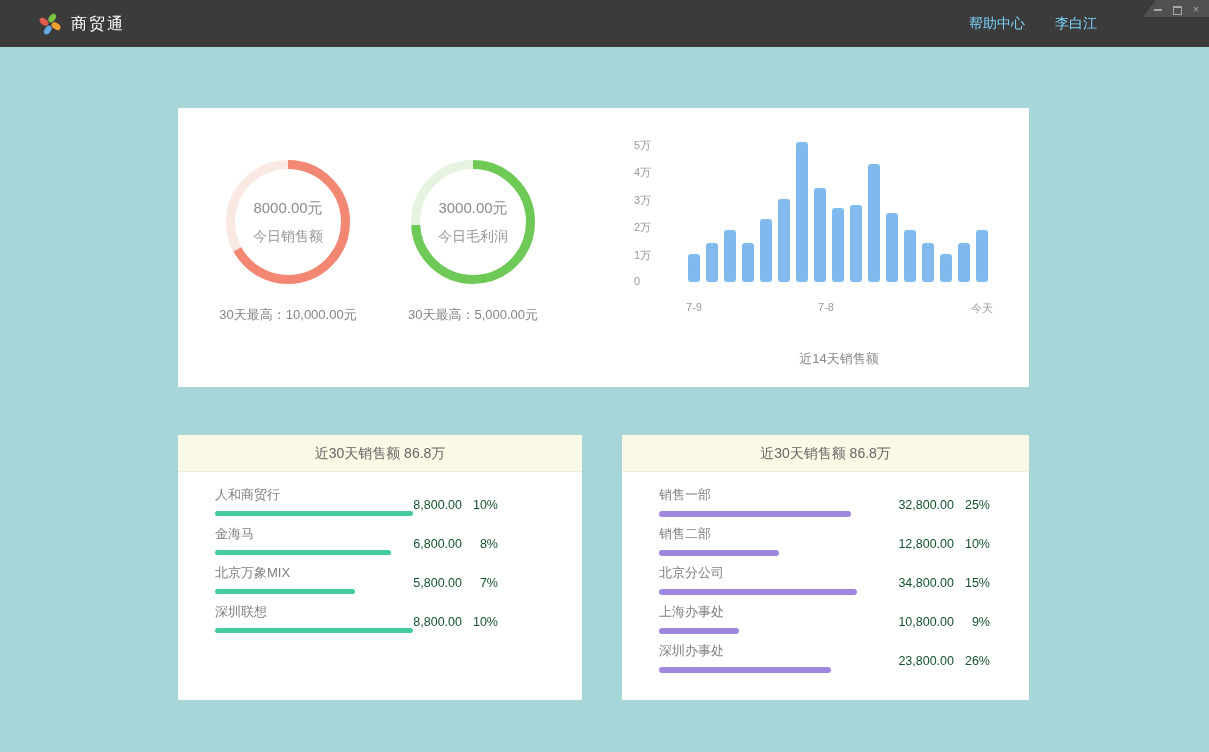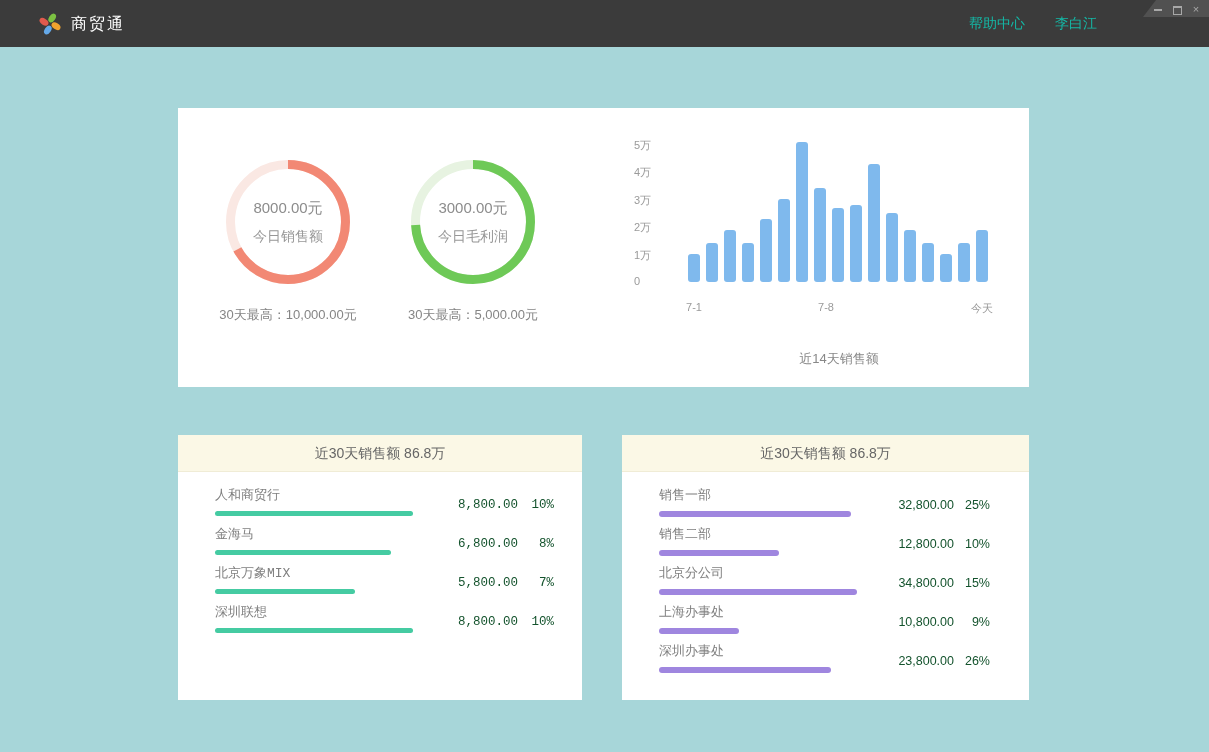--- a/index.html
+++ b/index.html
@@ -19,21 +19,21 @@
   }
   .logo { position:absolute; left:38px; top:12px; width:24px; height:24px; }
   .brand {
     position:absolute; left:71px; top:0; height:47px; line-height:47px;
     color:#FFFFFF; font-size:16px; letter-spacing:2px;
   }
   .appbar-right {
     position:absolute; right:112px; top:0; height:47px;
     display:flex; align-items:center; gap:30px;
   }
-  .appbar-link { color:#14b8a6; font-size:14px; cursor:pointer; }
+  .appbar-link { color:#7dd3fc; font-size:14px; cursor:pointer; }
 
   .win-controls {
     position:absolute; right:0; top:0; width:66px; height:17px;
     background:#515151;
     clip-path:polygon(13px 0, 100% 0, 100% 100%, 0 100%);
     display:flex; align-items:center; justify-content:flex-end;
     gap:9px; padding-right:8px;
   }
   .wc { width:10px; height:10px; position:relative; cursor:pointer; }
   .wc-min::after { content:""; position:absolute; left:1px; right:1px; top:5px; border-top:2px solid #A8A8A8; }
@@ -71,21 +71,21 @@
   .xtick { position:absolute; top:173px; font-size:11px; color:#9A9A9A; transform:translateX(-50%); white-space:nowrap; }
   .chart-title { position:absolute; left:70px; width:302px; top:206px; text-align:center; font-size:13px; color:#888888;margin-top:16px; }
 
   
   .rank-header {
     height:37px; line-height:37px; text-align:center;
     background:#FBF8E6; border-bottom:1px solid #F0ECD6;
     font-size:14px; color:#666666;
   }
   .rank-body { padding:13px 0 0 37px; }
-  .card-bl .rank-body { padding-right:28px;font-family:Liberation Mono, monospace; }
+  .card-bl .rank-body { padding-right:84px; }
   .card-br .rank-body { padding-right:39px; }
   .prog-row { position:relative; height:39px; }
   .prog-label { font-size:13px; color:#7F7F7F; display:block; padding-top:1px; }
   .prog-bar { margin-top:7px; border-radius:4px; }
   .prog-nums {
     position:absolute; right:0; top:13px;
     display:flex; align-items:baseline;
     font-size:12.5px; color:#14532d;
   }
   .prog-val { width:78px; text-align:right; }
@@ -169,21 +169,21 @@
         <div class="vbar" style="height: 77px; background: rgb(127, 185, 237);"></div>
         <div class="vbar" style="height: 118px; background: rgb(127, 185, 237);"></div>
         <div class="vbar" style="height: 69px; background: rgb(127, 185, 237);"></div>
         <div class="vbar" style="height: 52px; background: rgb(127, 185, 237);"></div>
         <div class="vbar" style="height: 39px; background: rgb(127, 185, 237);"></div>
         <div class="vbar" style="height: 28px; background: rgb(127, 185, 237);"></div>
         <div class="vbar" style="height: 39px; background: rgb(127, 185, 237);"></div>
         <div class="vbar" style="height: 52px; background: rgb(127, 185, 237);"></div>
       </div>
     <div id="xticks">
-        <div class="xtick" style="left: 76px;">7-1</div>
+        <div class="xtick" style="left: 76px;">7-9</div>
         <div class="xtick" style="left: 208px;">7-8</div>
         <div class="xtick" style="left: 364px;">今天</div>
       </div>
     <div class="chart-title">近14天销售额</div>
   </div>
 </div>
 
 <div class="card card-bl">
   <div class="rank-header">近30天销售额 86.8万</div>
   <div class="rank-body" id="customers-rows">

